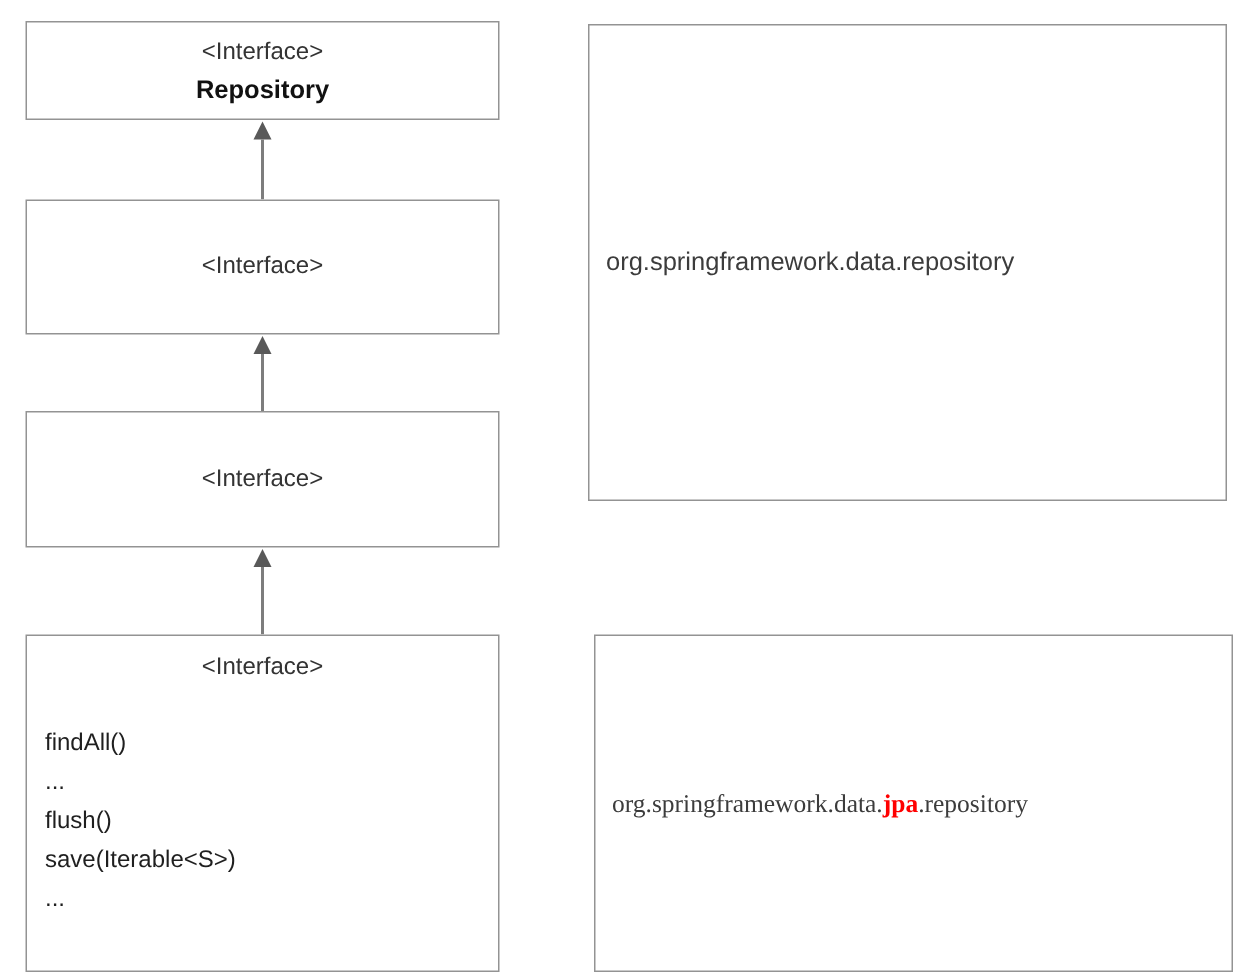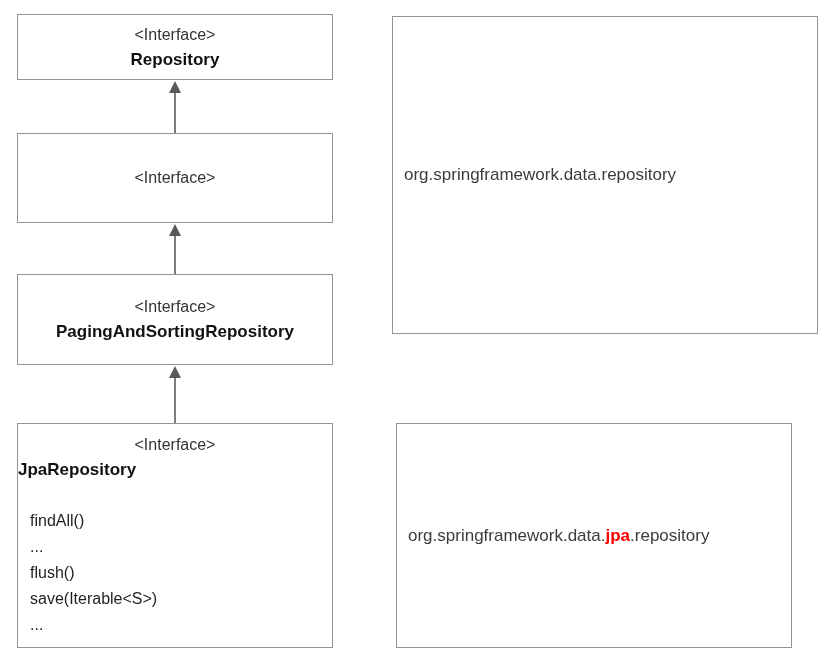--- a/index.html
+++ b/index.html
@@ -33,21 +33,21 @@
     font-size: 16px; color: #1f1f1f; line-height: 26px;
   }
   .method-line { white-space: pre; }
 
   
   .pkg-box {
     position: absolute; border: 1px solid #939393; background: #ffffff;
     box-sizing: border-box; display: flex; align-items: center;
   }
   #pkg-core { left: 392px; top: 16px;  width: 426px; height: 318px; }
-  #pkg-jpa  { left: 396px; top: 423px; width: 396px; height: 225px; }
+  #pkg-jpa  { left: 396px; top: 423px; width: 426px; height: 225px; font-family: Liberation Serif, serif; }
   .pkg-text { padding-left: 11px; font-size: 17px; color: #3c3c3c; }
   .hl { color: #ff0000; font-weight: bold; }
 
   
   .arrow {
     position: absolute; left: 169px; width: 12px;
     display: flex; flex-direction: column; align-items: center;
   }
   .arrow-head {
     width: 0; height: 0;
@@ -79,32 +79,30 @@
     <div class="stereotype">&lt;Interface&gt;</div>
   </div>
 
   <div class="arrow" id="arrow-paging-to-crud">
     <div class="arrow-head"></div>
     <div class="arrow-line"></div>
   </div>
 
   <div class="iface-box" id="box-paging">
     <div class="stereotype">&lt;Interface&gt;</div>
-    <div class="iface-name">PagingAndSortingRepository</div>
   </div>
 
   <div class="arrow" id="arrow-jpa-to-paging">
     <div class="arrow-head"></div>
     <div class="arrow-line"></div>
   </div>
 
   <div class="iface-box" id="box-jpa">
     <div class="hdr">
       <div class="stereotype">&lt;Interface&gt;</div>
-      <div class="iface-name">JpaRepository</div>
     </div>
     <div class="methods">
       <div class="method-line">findAll()</div>
       <div class="method-line">...</div>
       <div class="method-line">flush()</div>
       <div class="method-line">save(Iterable&lt;S&gt;)</div>
       <div class="method-line">...</div>
     </div>
   </div>
 

